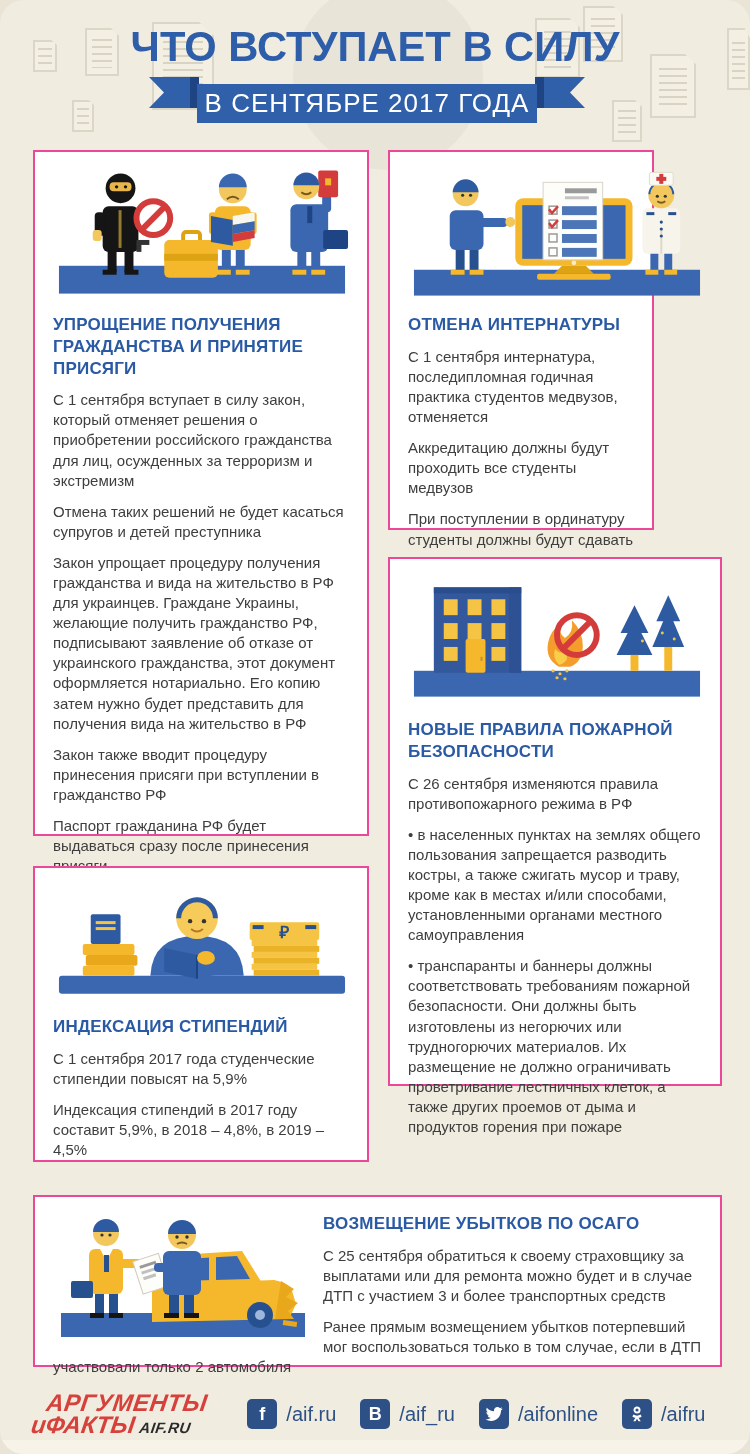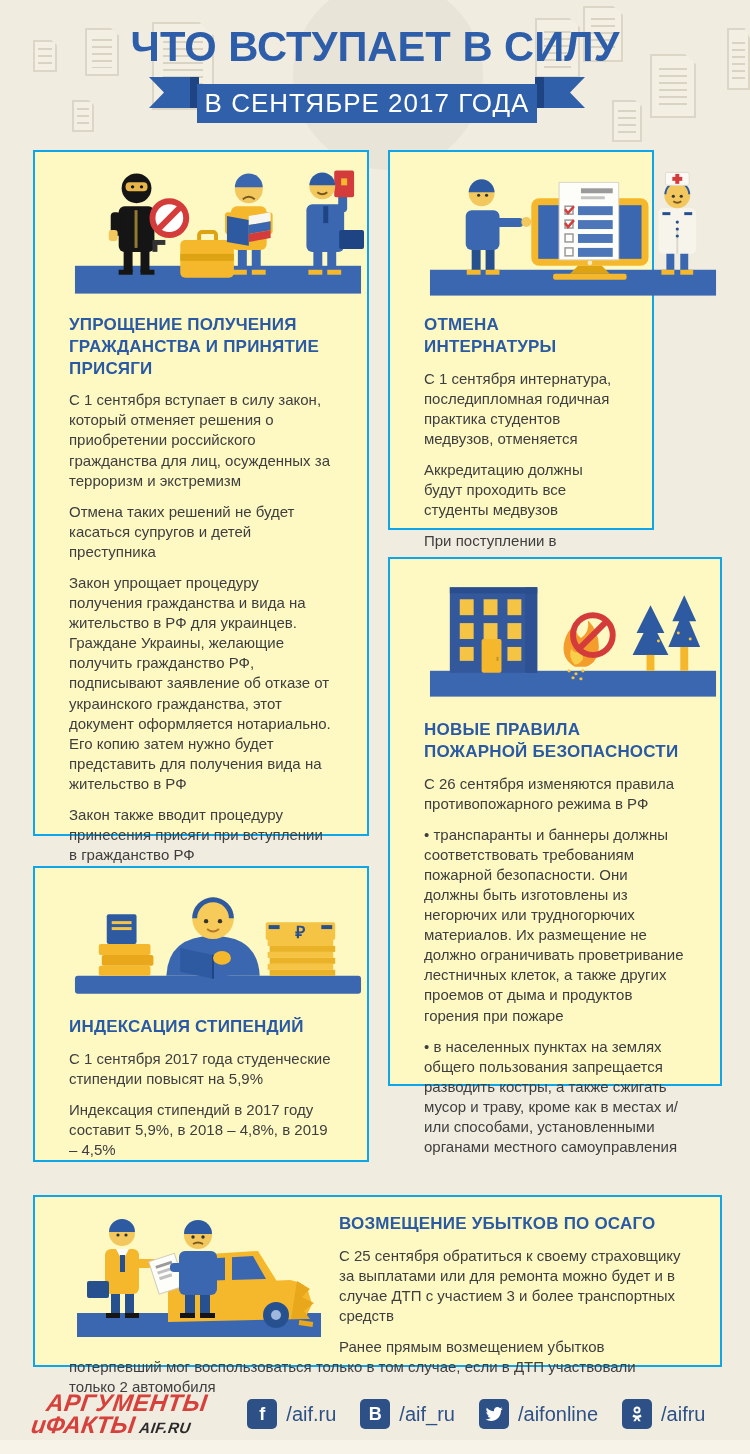--- a/index.html
+++ b/index.html
@@ -1,36 +1,36 @@
 <!DOCTYPE html>
 <html lang="ru"><head>
 <meta charset="utf-8">
 <style>
   html,body{margin:0;padding:0;background:#e9e4d6;}
   .page{position:relative;width:750px;height:1454px;background:#f1ece0;overflow:hidden;
-        font-family:"Liberation Sans",sans-serif;margin:0 auto;}
+        font-family:"Liberation Sans",sans-serif;margin:0 auto;border-radius:24px;}
   
   .doc{position:absolute;background:#f3efe2;border:2px solid #dbd6c6;
        clip-path:polygon(0 0,76% 0,100% 16%,100% 100%,0 100%);box-sizing:border-box;}
   .doc::before{content:"";position:absolute;left:16%;right:16%;top:20%;bottom:14%;
        background:repeating-linear-gradient(to bottom,#d8d3c3 0 2px,transparent 2px 7px);}
   .bg-circle{position:absolute;border-radius:50%;}
   
   .title{position:absolute;left:0;top:22px;width:750px;text-align:center;margin:0;
          color:#2e5ea9;font-size:43px;font-weight:bold;transform:scaleX(.97);letter-spacing:0;}
   .ribbon-band{position:absolute;left:197px;top:84px;width:340px;height:39px;background:#3160ab;
          color:#fff;font-size:26px;letter-spacing:1px;text-align:center;line-height:39px;z-index:3;}
   .tail{position:absolute;top:77px;width:50px;height:31px;background:#3160ab;z-index:2;}
   .tail.left{left:149px;clip-path:polygon(0 0,100% 0,100% 100%,0 100%,30% 50%);}
   .tail.right{left:535px;clip-path:polygon(0 0,100% 0,70% 50%,100% 100%,0 100%);}
   .tail .fold{position:absolute;top:0;width:9px;height:100%;background:#1e4484;}
   .tail.left .fold{right:0;} .tail.right .fold{left:0;}
   
-  .card{position:absolute;background:#fef9c3;border:2px solid #0ea5e9;box-sizing:border-box;
-        padding:0 34px;}
+  .card{position:absolute;background:#ffffff;border:2px solid #ec4899;box-sizing:border-box;
+        padding:0 18px;}
   .card h2{color:#2b5aa5;font-size:17px;line-height:1.28;margin:14px 0 2px;letter-spacing:.2px;}
   .card p{color:#3e3e3e;font-size:15px;line-height:1.34;margin:11px 0 0;}
   .ill{display:block;margin:16px auto 0;}
   .ill-float{float:left;margin:14px 14px 0 4px;}
   
   .footer{position:absolute;left:0;top:1384px;width:750px;height:60px;display:flex;
           align-items:center;justify-content:center;gap:42px;}
   .logo{transform:skewX(-8deg);color:#d6413b;font-weight:bold;font-style:italic;line-height:.92;}
   .logo-l1{font-size:24px;letter-spacing:.5px;}
   .logo-l2{font-size:24px;margin-left:-12px;}
@@ -230,22 +230,22 @@
       <rect x="224" y="80" width="8" height="16" fill="#f5b82d"></rect>
       <polygon points="262,20 250,46 274,46" fill="#2d5aa0"></polygon>
       <polygon points="262,34 246,72 278,72" fill="#2d5aa0"></polygon>
       <rect x="258" y="72" width="8" height="24" fill="#f5b82d"></rect>
       <circle cx="236" cy="66" r="1.5" fill="#f5c445"></circle>
         <circle cx="256" cy="58" r="1.5" fill="#f5c445"></circle>
         <circle cx="268" cy="64" r="1.5" fill="#f5c445"></circle>
     </svg>
     <h2>НОВЫЕ ПРАВИЛА ПОЖАРНОЙ БЕЗОПАСНОСТИ</h2>
     <p>С 26 сентября изменяются правила противопожарного режима в РФ</p>
+    <p>• в населенных пунктах на землях общего пользования запрещается разводить костры, а также сжигать мусор и траву, кроме как в местах и/или способами, установленными органами местного самоуправления</p>
     <p>• транспаранты и баннеры должны соответствовать требованиям пожарной безопасности. Они должны быть изготовлены из негорючих или трудногорючих материалов. Их размещение не должно ограничивать проветривание лестничных клеток, а также других проемов от дыма и продуктов горения при пожаре</p>
-    <p>• в населенных пунктах на землях общего пользования запрещается разводить костры, а также сжигать мусор и траву, кроме как в местах и/или способами, установленными органами местного самоуправления</p>
   </section>
 
   <section class="card" style="left:33px;top:866px;width:336px;height:296px;">
     <svg class="ill" width="298" height="122" viewBox="0 0 300 122" style="margin-top:12px;">
       <rect x="6" y="96" width="288" height="18" rx="3" fill="#3a67b0"></rect>
 
       <rect x="38" y="34" width="30" height="30" rx="2" fill="#2d5aa0"></rect>
       <rect x="43" y="41" width="20" height="3" fill="#f5c445"></rect>
         <rect x="43" y="47" width="20" height="3" fill="#f5c445"></rect>
       <rect x="30" y="64" width="52" height="11" rx="2" fill="#f5b82d"></rect>

